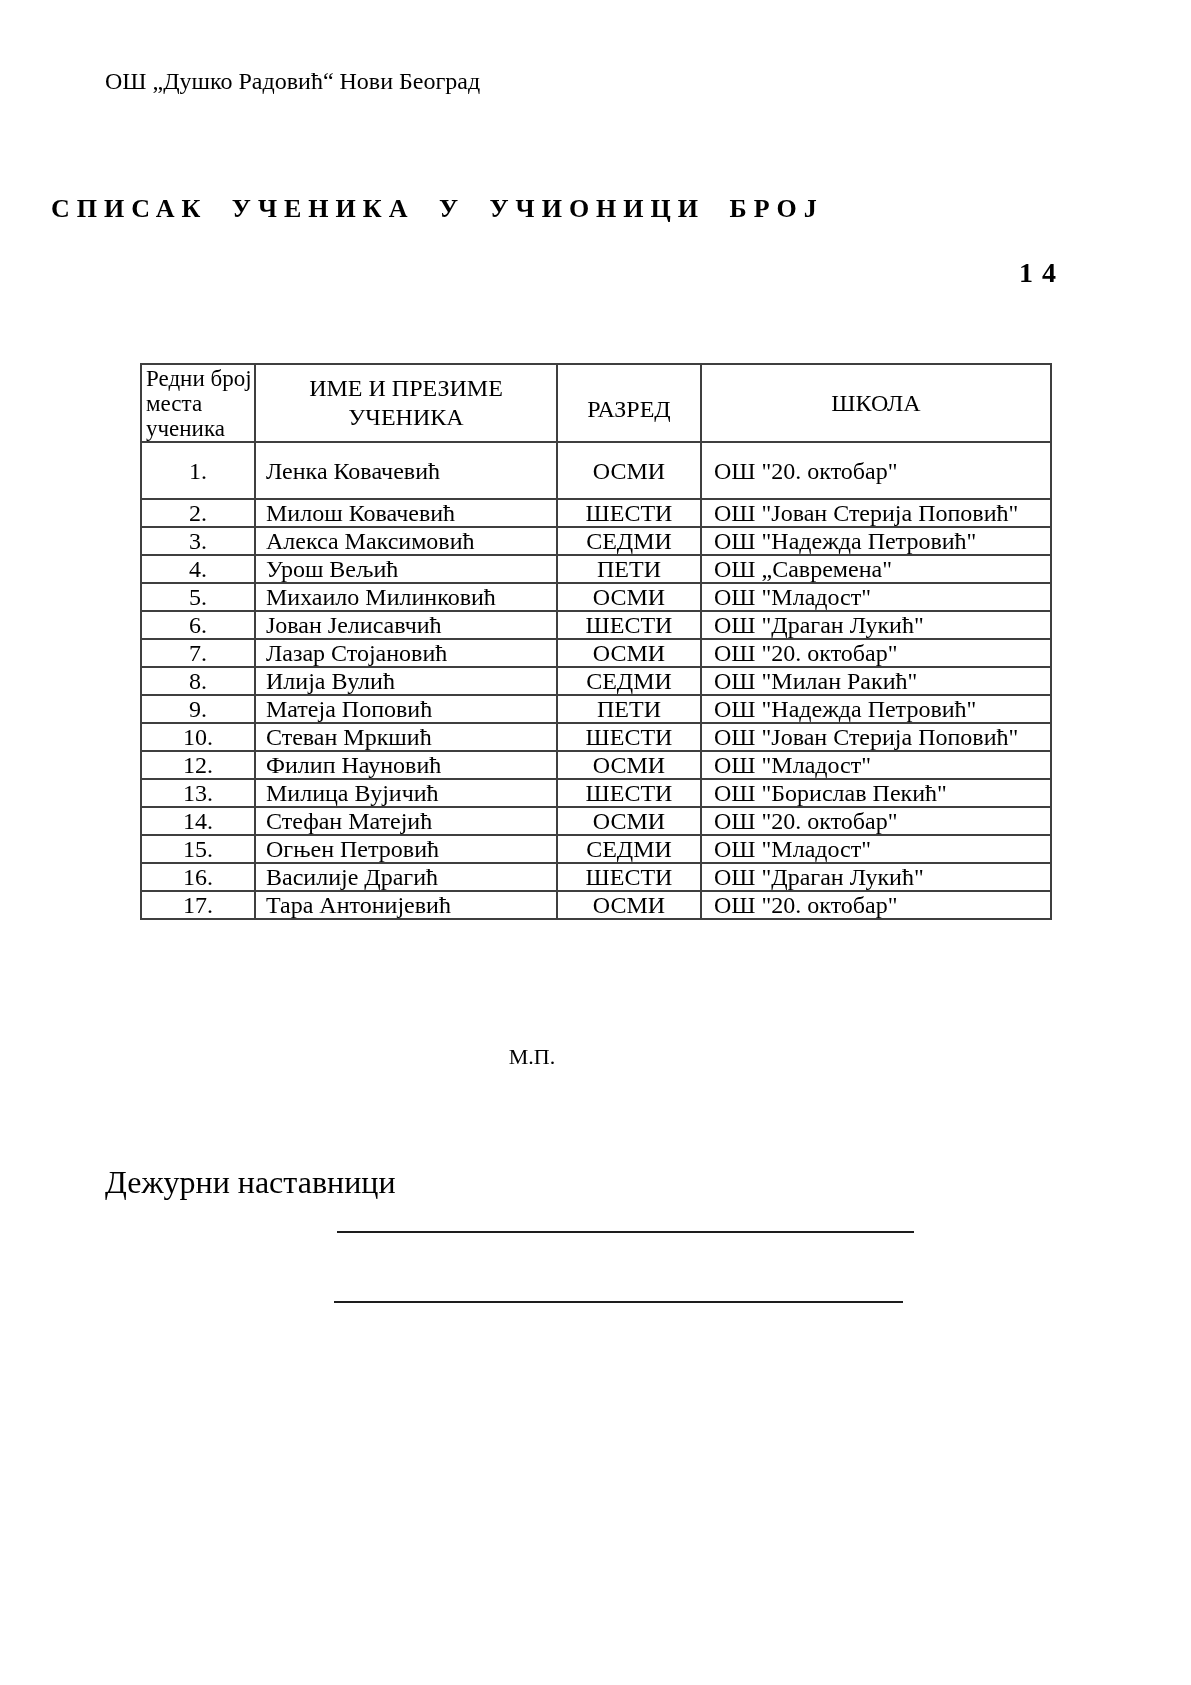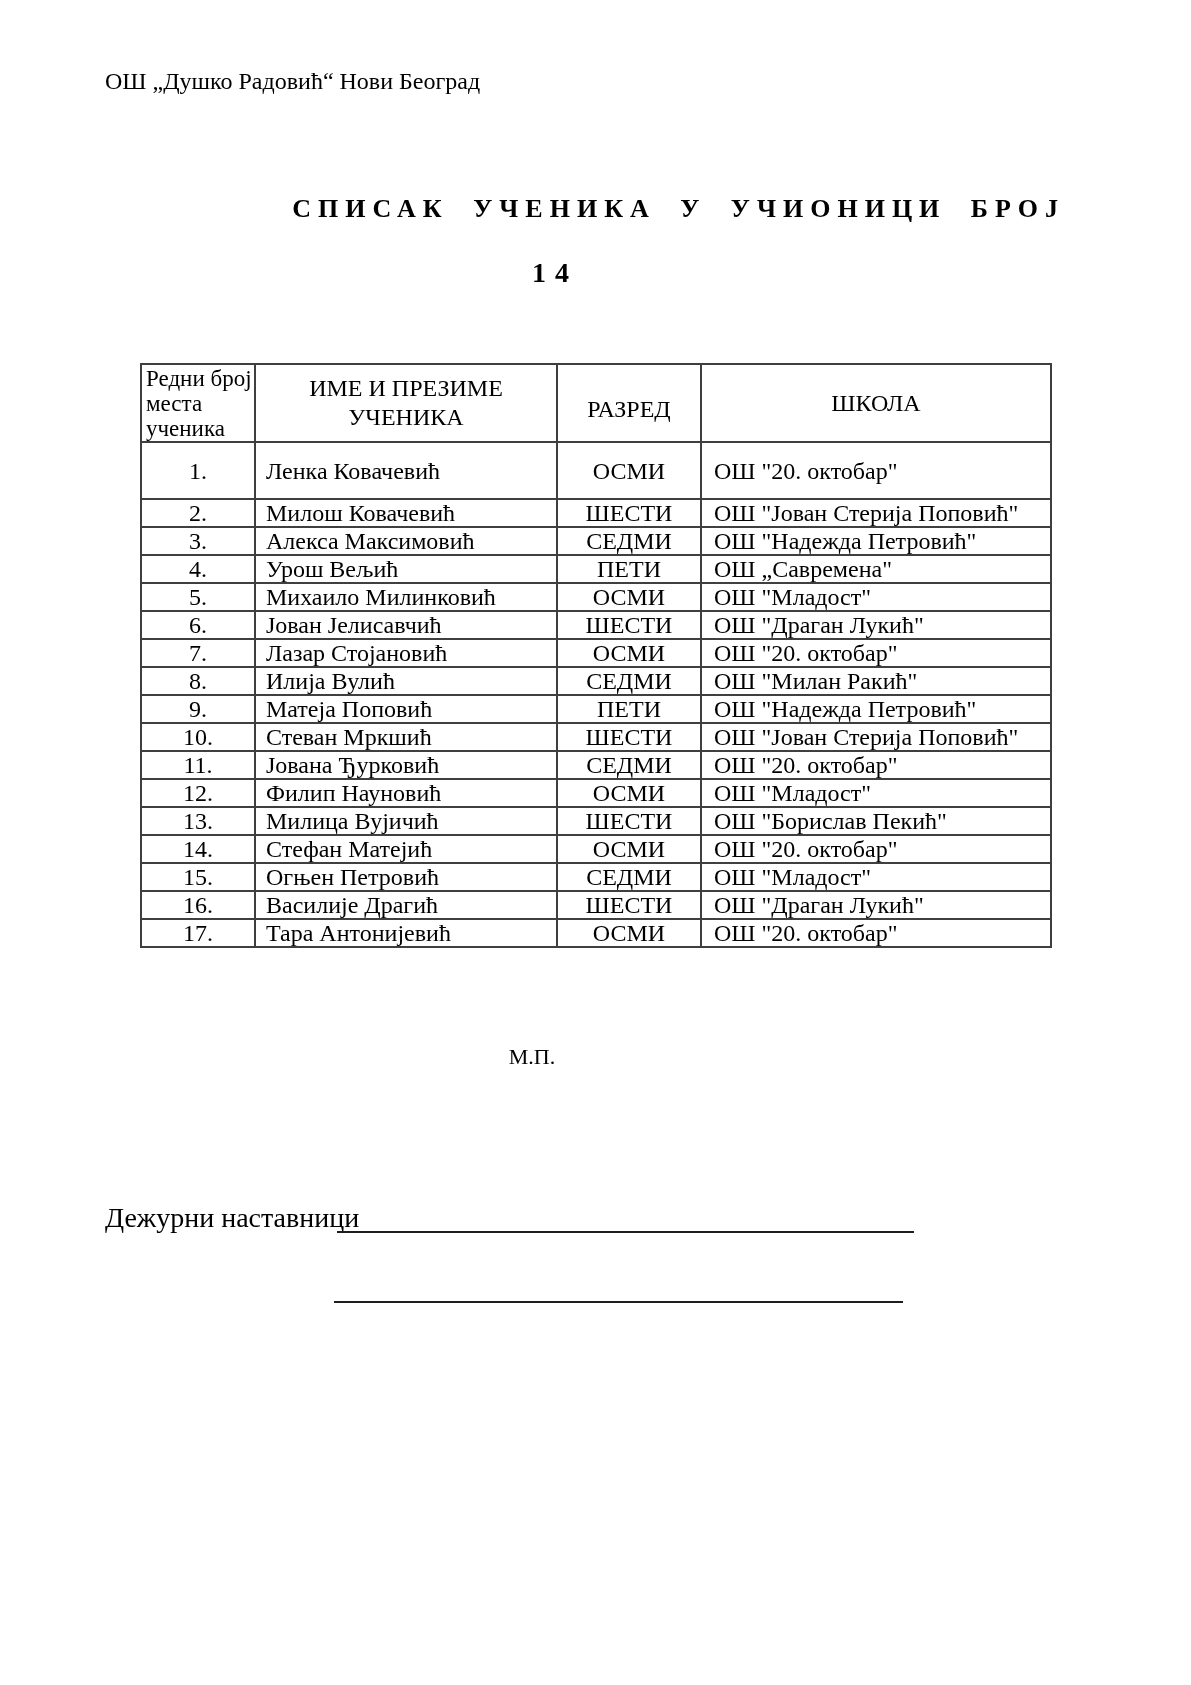--- a/index.html
+++ b/index.html
@@ -17,37 +17,37 @@
     position: absolute;
     left: 105px;
     top: 66px;
     font-size: 24px;
     line-height: 31px;
     white-space: nowrap;
   }
 
   .doc-title {
     position: absolute;
-    left: 45px;
+    left: 51px;
     top: 194px;
     width: 1020px;
-    text-align: right;
+    text-align: left;
     font-size: 26px;
     font-weight: bold;
     letter-spacing: 7px;
     word-spacing: 11px;
     white-space: nowrap;
   }
 
   .room-number {
     position: absolute;
     left: 45px;
     top: 257px;
     width: 1020px;
-    text-align: center;
+    text-align: right;
     font-size: 28px;
     font-weight: bold;
     letter-spacing: 9px;
   }
 
   table.students {
     position: absolute;
     left: 140px;
     top: 363px;
     width: 910px;
@@ -98,22 +98,22 @@
     left: 0;
     top: 1044px;
     width: 1064px;
     text-align: center;
     font-size: 22px;
   }
 
   .teachers-label {
     position: absolute;
     left: 105px;
-    top: 1202px;
-    font-size: 28px;
+    top: 1164px;
+    font-size: 32px;
     white-space: nowrap;
   }
   .sign-line {
     position: absolute;
     border-top: 2px solid #1d1d1d;
     height: 0;
   }
   .sign-line-1 { left: 337px; top: 1231px; width: 577px; }
   .sign-line-2 { left: 334px; top: 1301px; width: 569px; }
 </style>
@@ -198,26 +198,20 @@
     <td class="c-grade">ПЕТИ</td>
     <td class="c-school">ОШ "Надежда Петровић"</td>
   </tr>
       <tr>
     <td class="c-num">10.</td>
     <td class="c-name">Стеван Мркшић</td>
     <td class="c-grade">ШЕСТИ</td>
     <td class="c-school">ОШ "Јован Стерија Поповић"</td>
   </tr>
       <tr>
-    <td class="c-num">11.</td>
-    <td class="c-name">Јована Ђурковић</td>
-    <td class="c-grade">СЕДМИ</td>
-    <td class="c-school">ОШ "20. октобар"</td>
-  </tr>
-      <tr>
     <td class="c-num">12.</td>
     <td class="c-name">Филип Науновић</td>
     <td class="c-grade">ОСМИ</td>
     <td class="c-school">ОШ "Младост"</td>
   </tr>
       <tr>
     <td class="c-num">13.</td>
     <td class="c-name">Милица Вујичић</td>
     <td class="c-grade">ШЕСТИ</td>
     <td class="c-school">ОШ "Борислав Пекић"</td>

